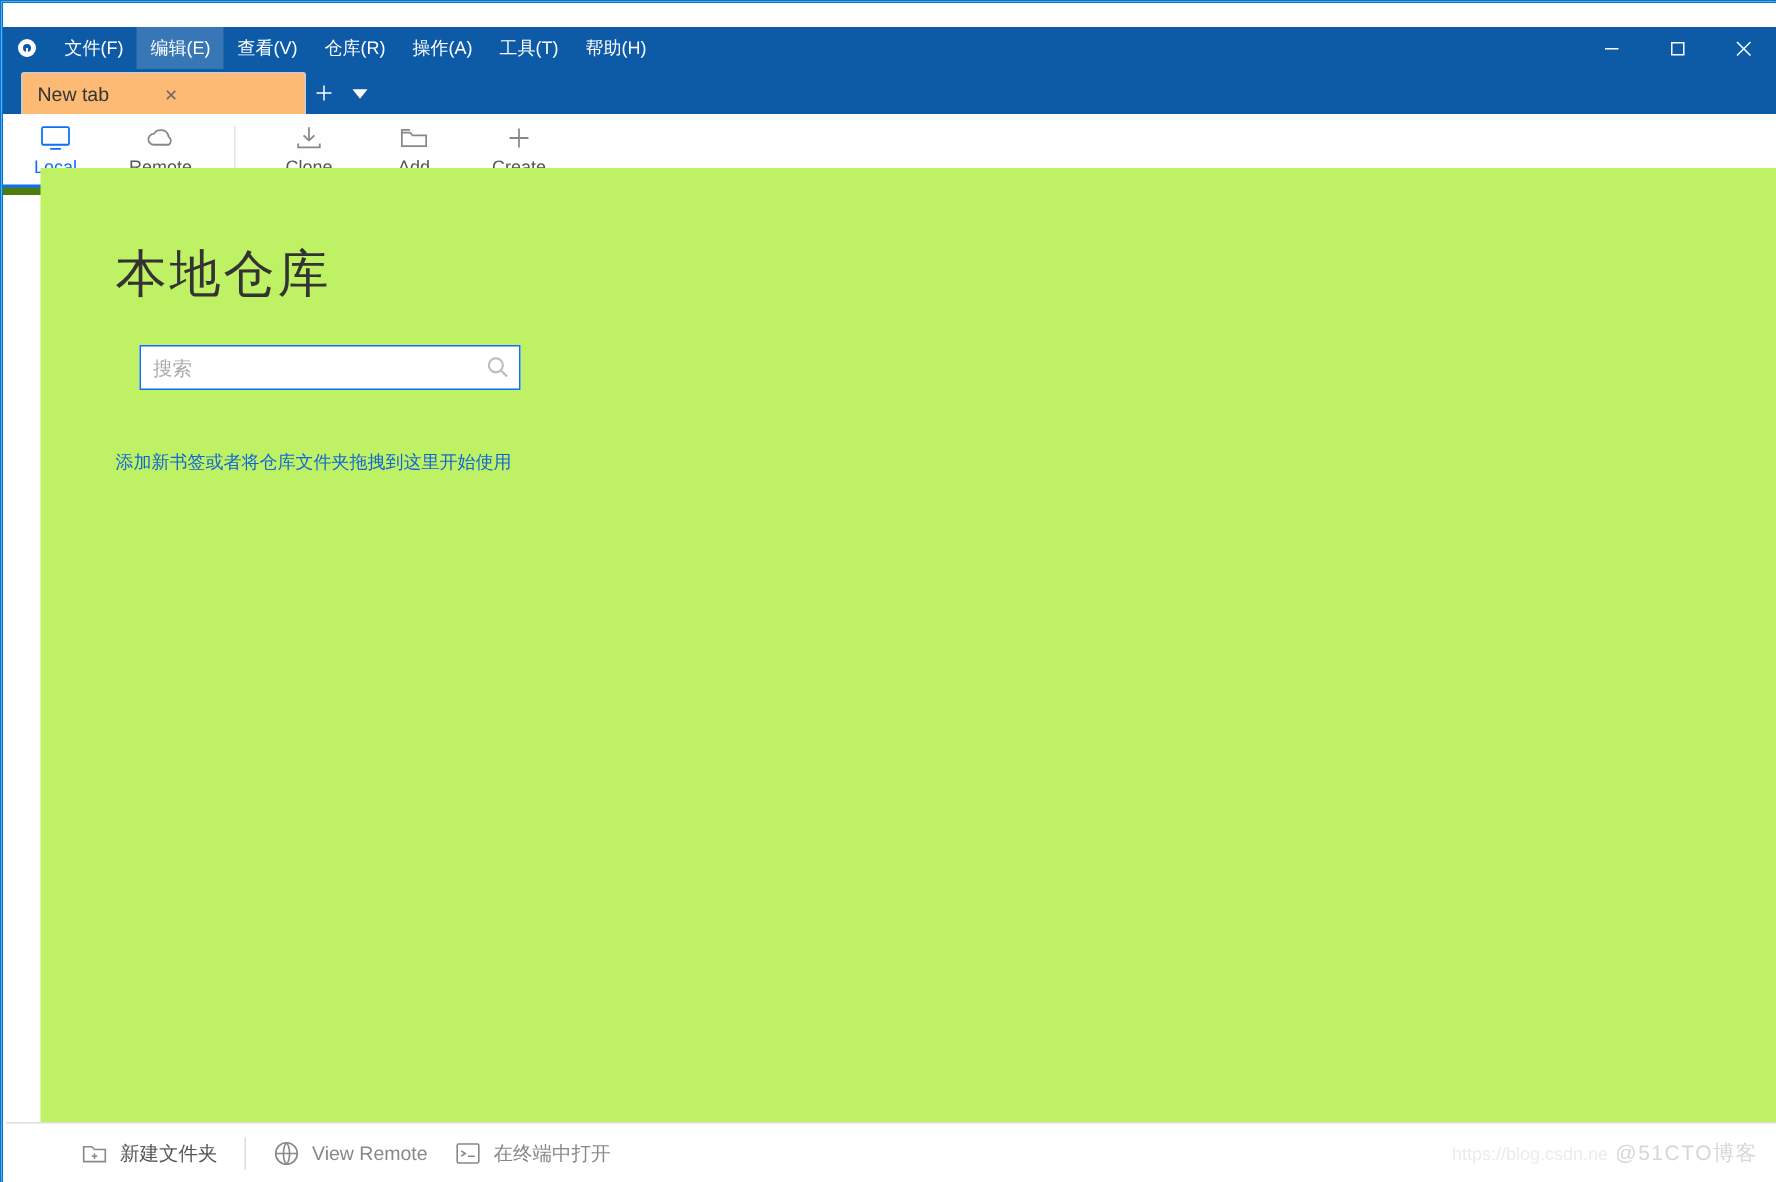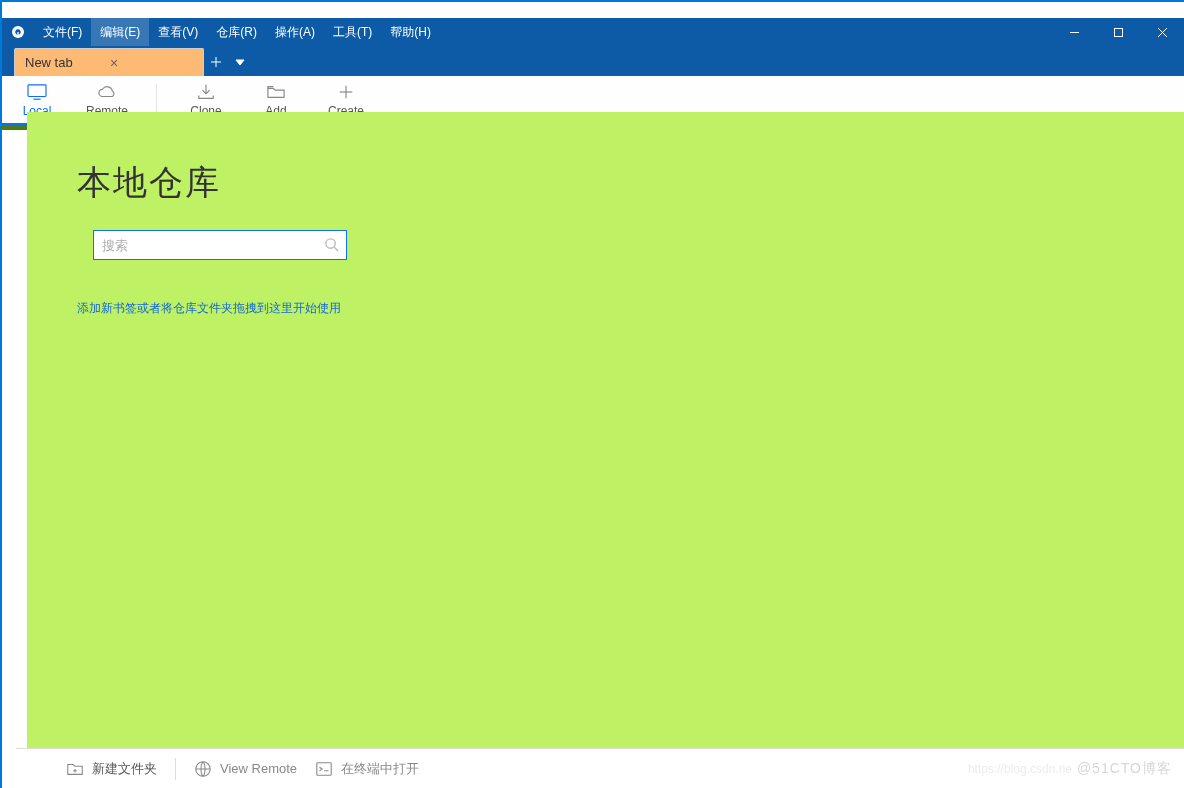--- a/index.html
+++ b/index.html
@@ -28,21 +28,21 @@
   .tool span { font-size:12px; }
   .tool-sep { width:1px; background:#e3e3e3; margin:8px 14px; }
   .content { position:absolute; top:112px; left:0; right:0; bottom:40px; padding: 48px 50px 0 50px; background:#bef264;margin-left:27px; }
   .content h1 { font-size:34px; font-weight:400; color:#333; letter-spacing:2px; margin-bottom:24px;}
   .search-wrap { position:relative; width:270px;padding-left:16px; }
   .search-wrap input { width:100%; height:30px; border:1px solid #0d6efd; outline:none; padding:0 30px 0 8px; font-size:13px; }
   .search-wrap input::placeholder{ color:#aaa; }
   .search-wrap .mag { position:absolute; right:8px; top:7px; color:#bbb; }
   .search-wrap .mag svg { width:15px; height:15px; stroke:#bbb; stroke-width:1.5; fill:none;}
   .hint-link { display:block; margin-top:40px; font-size:12px; color:#1266d4; cursor:pointer; }
-  .statusbar { position:absolute; left:16px; right:0; bottom:0; height:40px; border-top:1px solid #ddd; display:flex; align-items:center; padding:0 50px; gap:18px; font-size:13px; color:#555;}
+  .statusbar { position:absolute; left:4px; right:0; bottom:0; height:40px; border-top:1px solid #ddd; display:flex; align-items:center; padding:0 50px; gap:18px; font-size:13px; color:#555;}
   .sb-item { display:flex; align-items:center; gap:8px; cursor:pointer; }
   .sb-item svg { width:18px; height:18px; stroke:#888; stroke-width:1.2; fill:none; }
   .sb-sep { width:1px; height:22px; background:#ddd; }
   .sb-item.dim { color:#888; }
   .watermark { position:absolute; right:12px; bottom:10px; font-size:14px; color:#d7d7d7; letter-spacing:1px;}
   .watermark2 { position:absolute; right:112px; bottom:12px; font-size:12px; color:#ececec; }
 </style>
 </head>
 <body>
 

